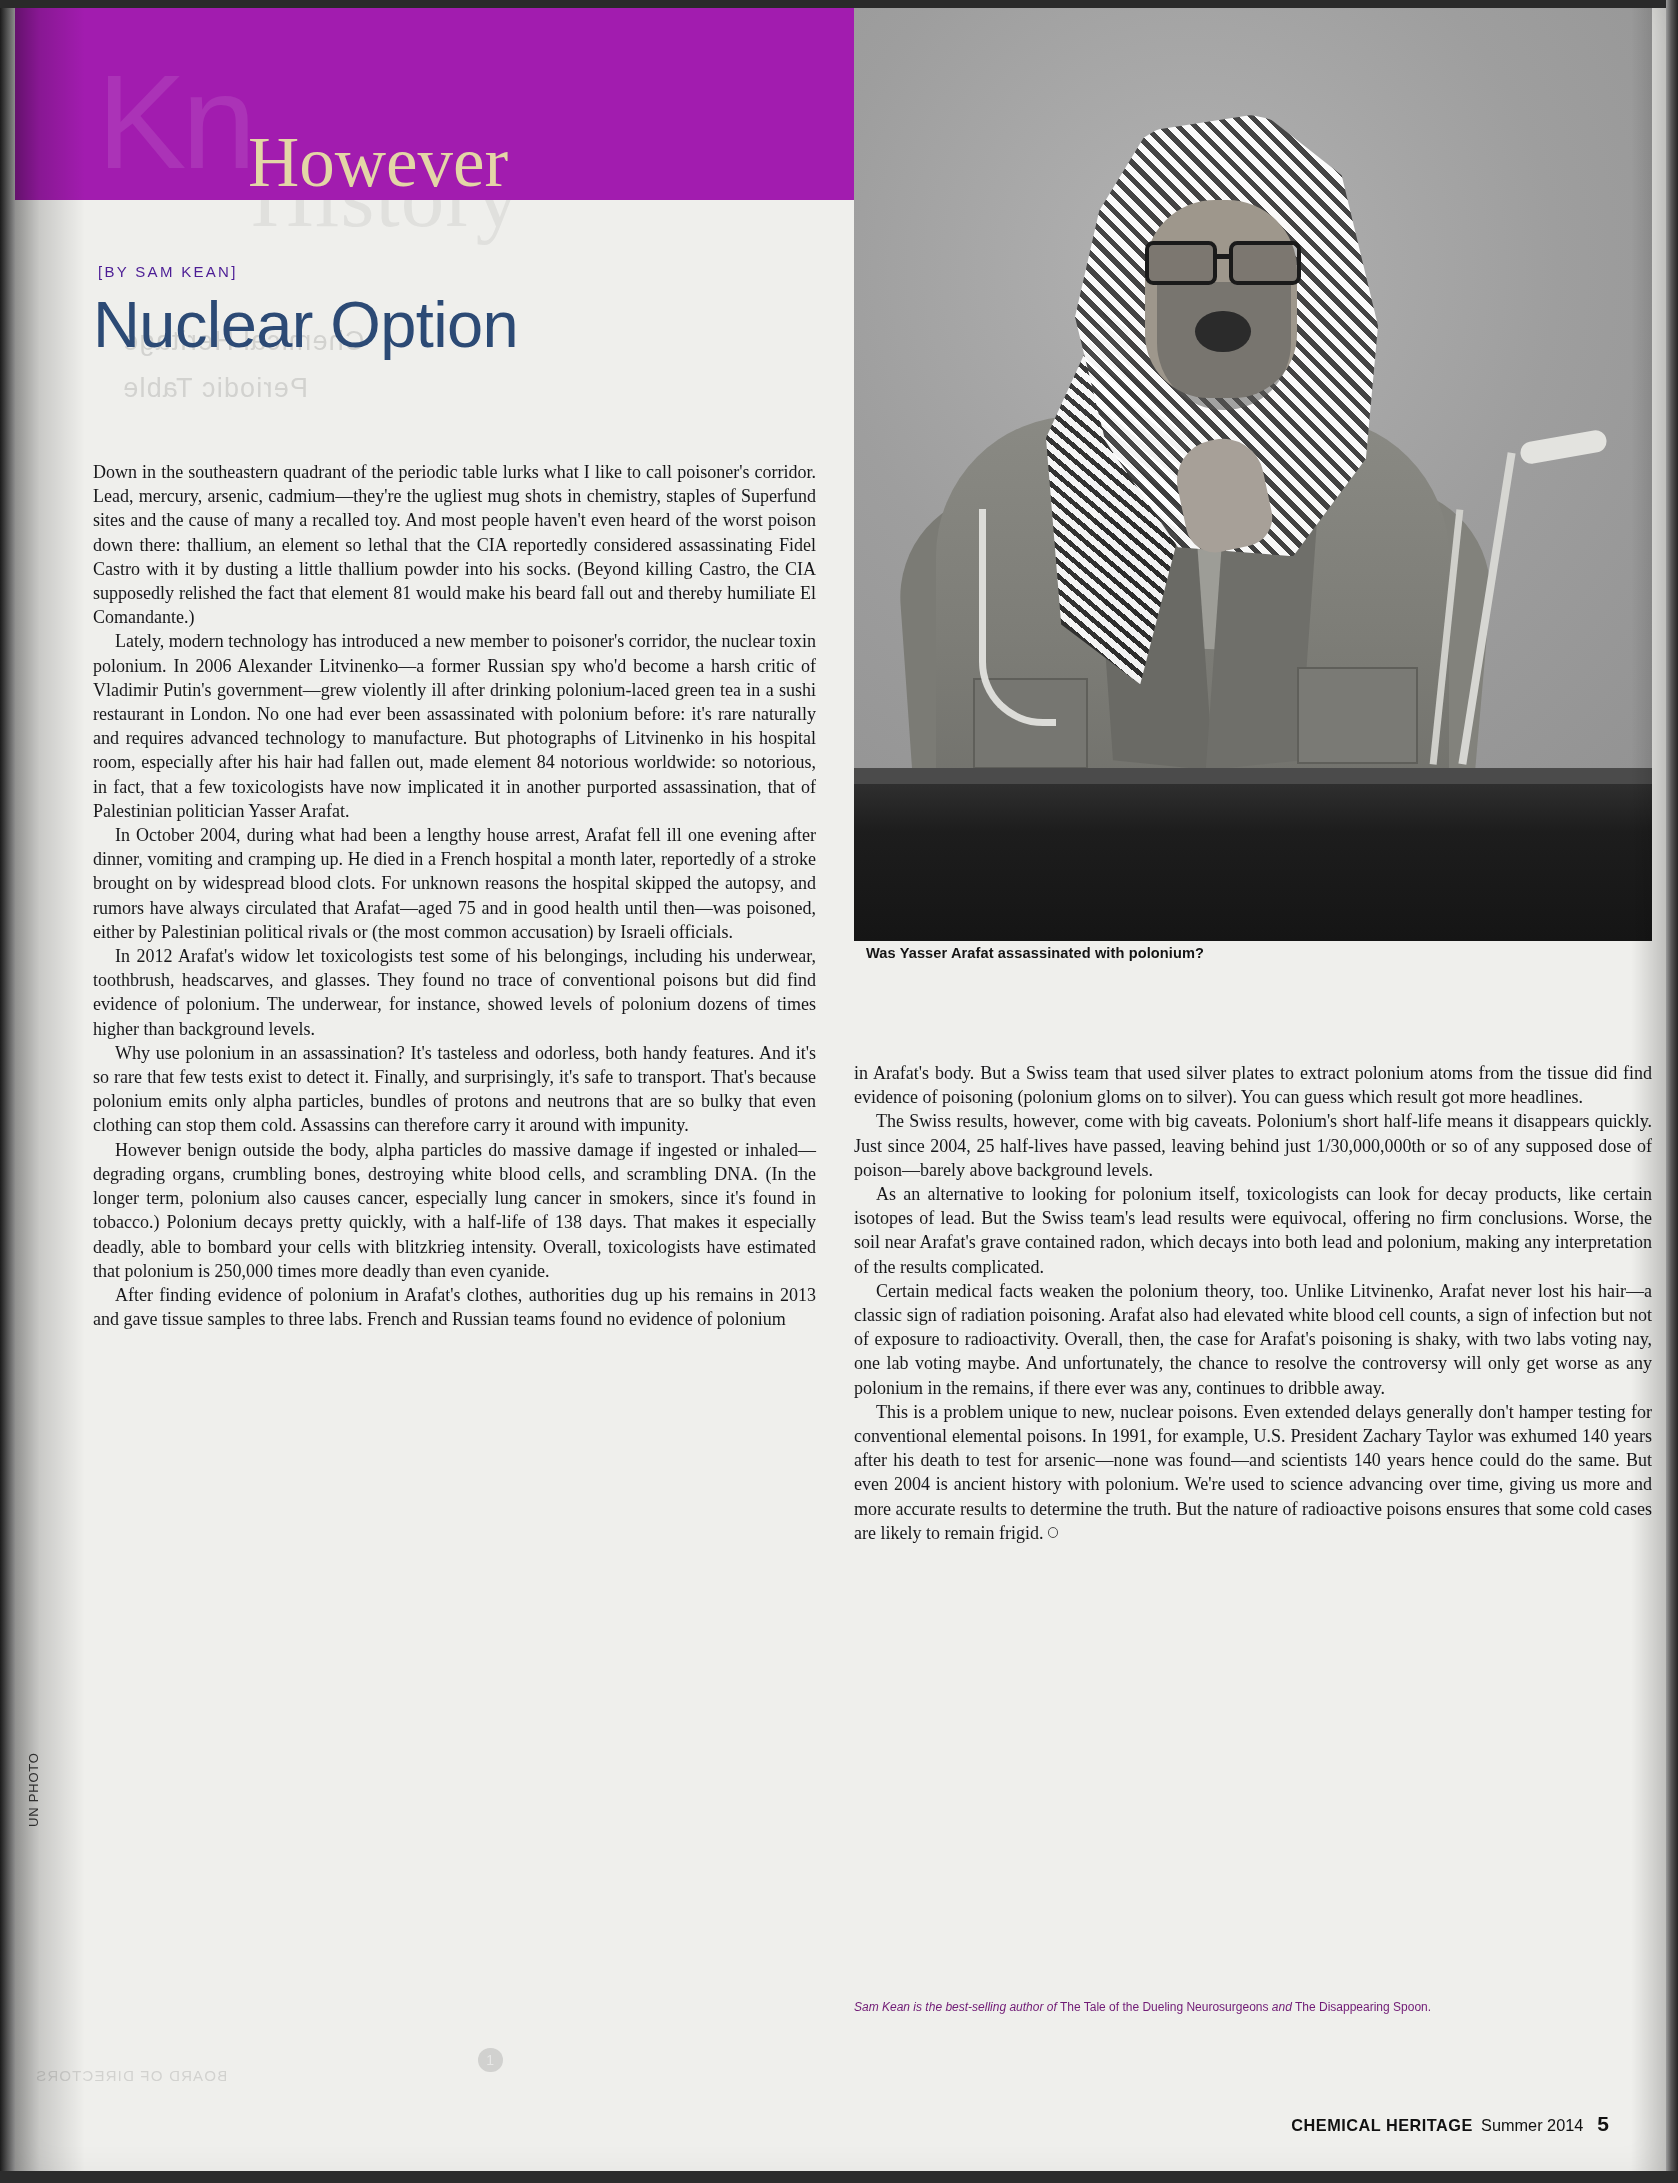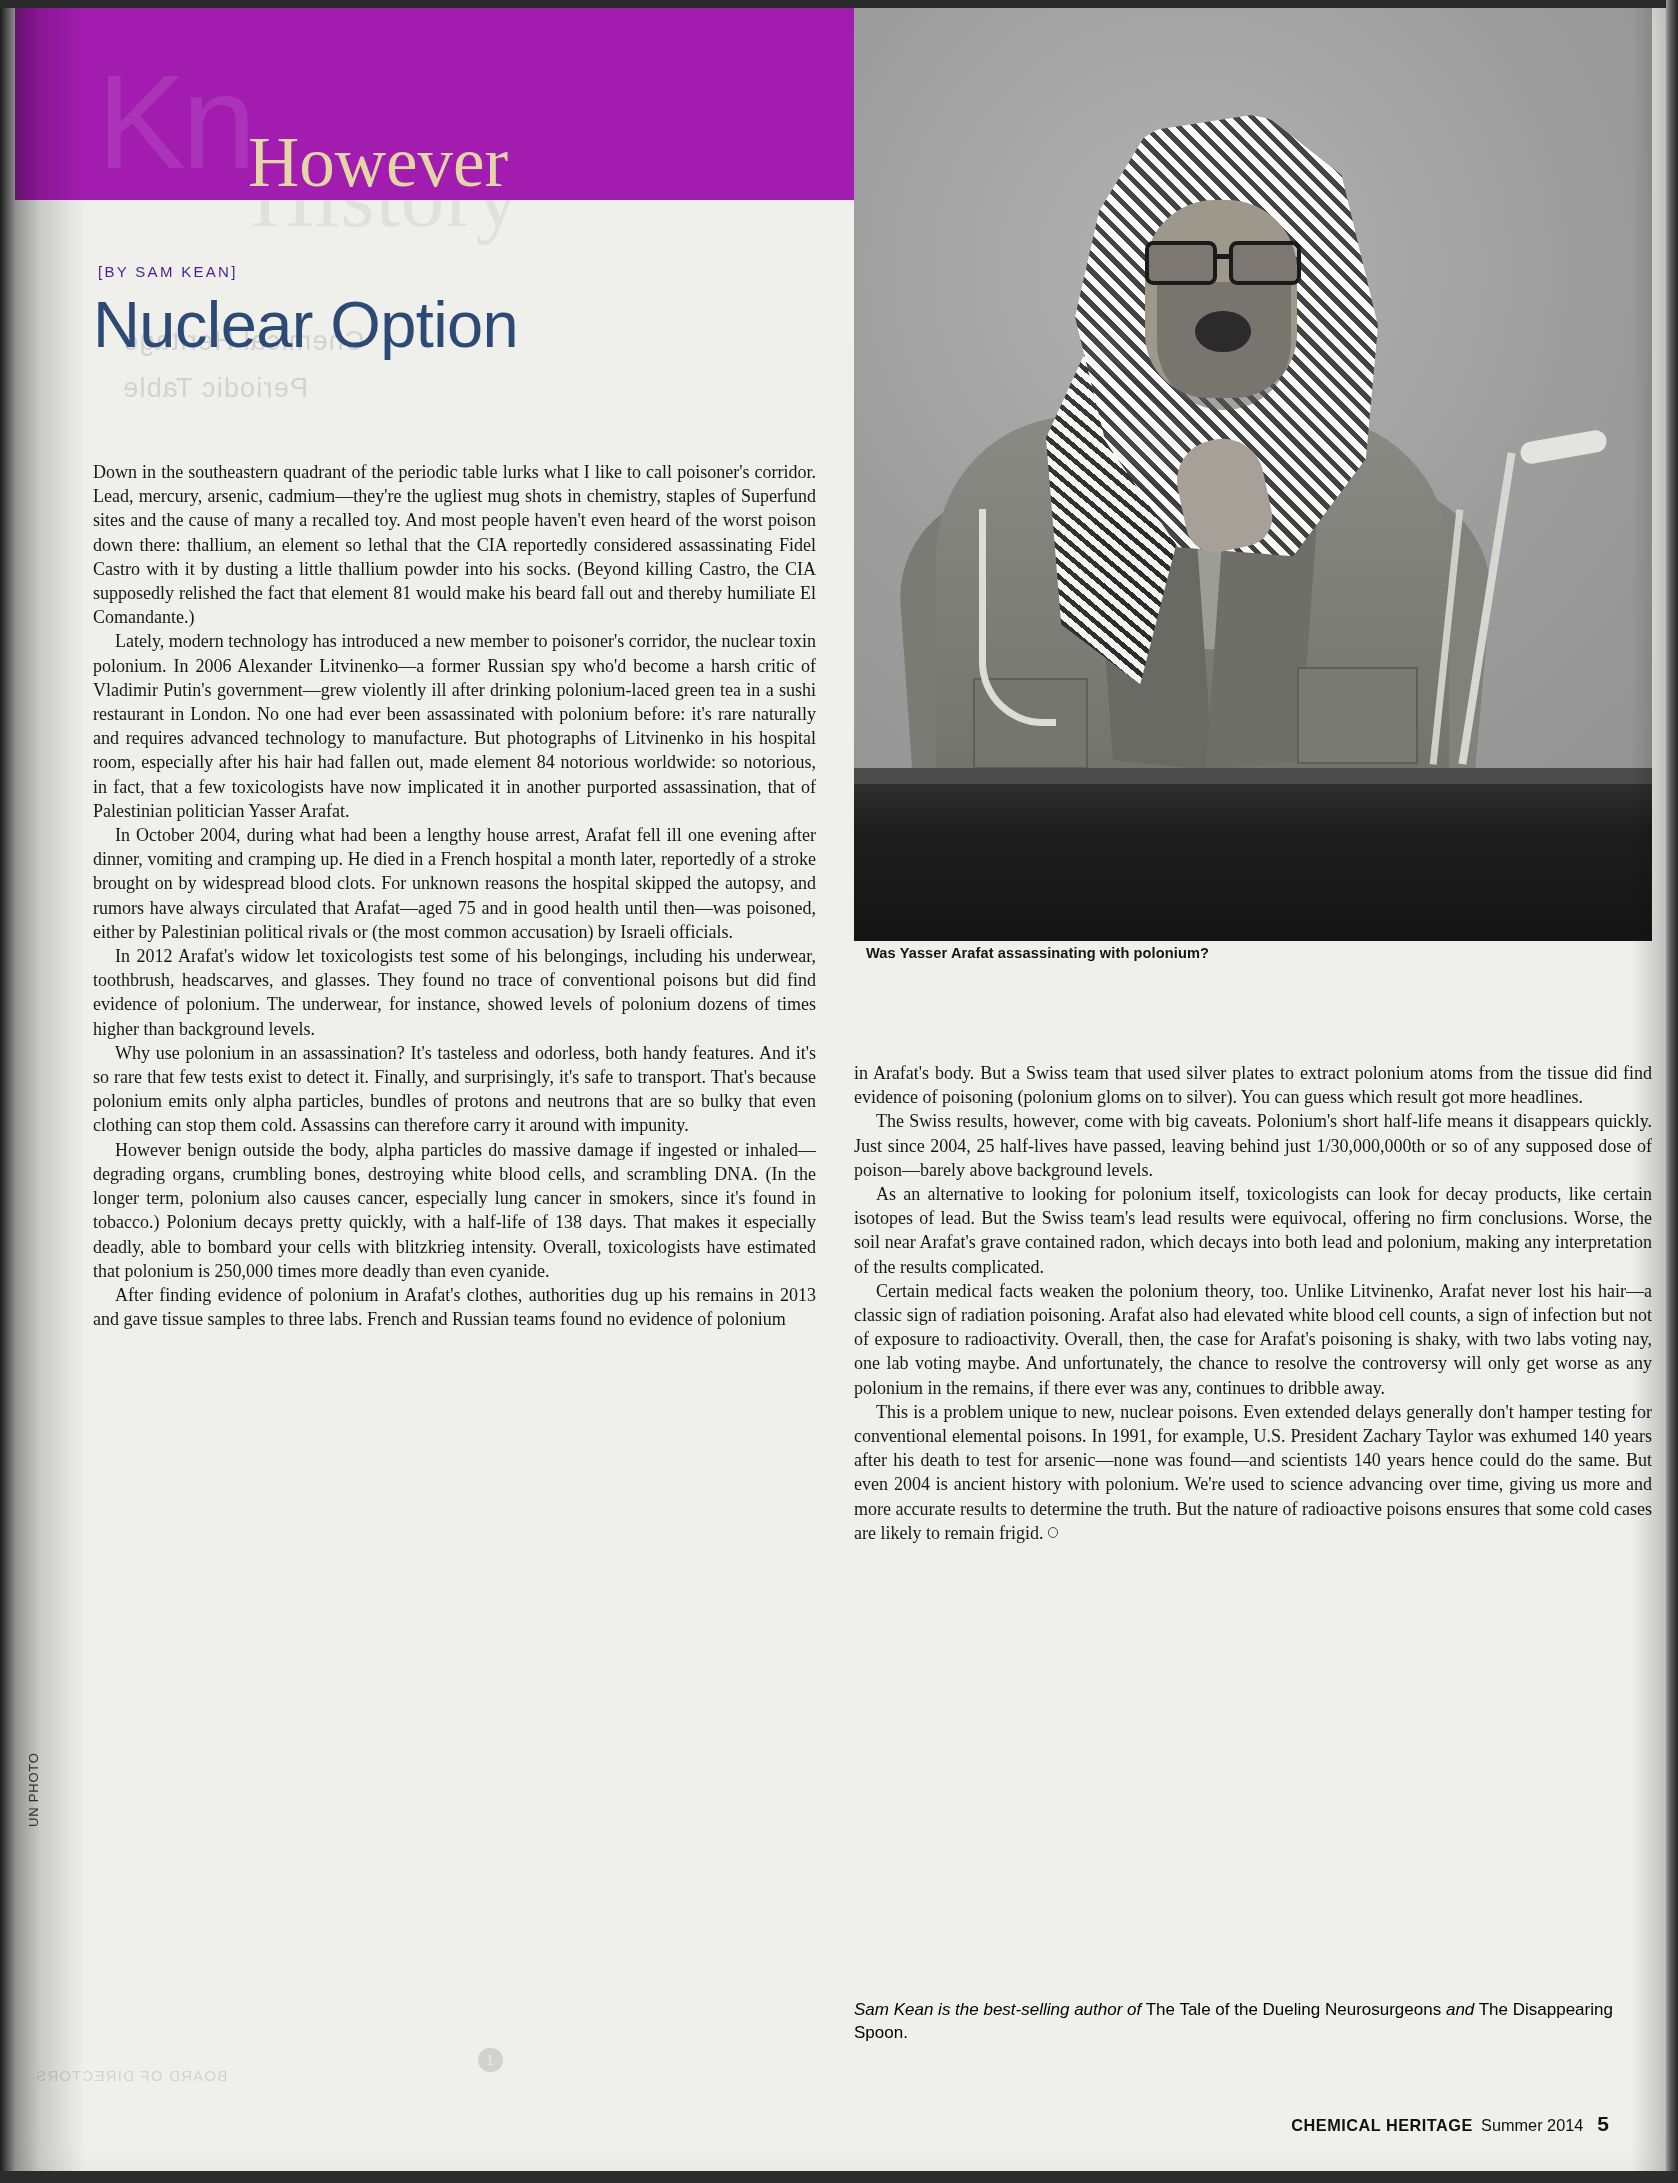--- a/index.html
+++ b/index.html
@@ -408,23 +408,23 @@
     top: 1061px;
     width: 798px;
   }
 
   .signoff {
     position: absolute;
     left: 854px;
     top: 1999px;
     width: 798px;
     font-family: "Liberation Sans", sans-serif;
-    font-size: 17px;
+    font-size: 12px;
     line-height: 1.35;
-    color: #000000;
+    color: #701a75;
   }
   .signoff i { font-style: italic; }
   .signoff .rom { font-style: normal; }
 
   .end-mark {
     display: inline-block;
     width: 8.2px; height: 8.2px;
     border: 1.7px solid #4b4b4b;
     border-radius: 50%;
     margin-left: 4.7px;
@@ -535,21 +535,21 @@
       <div class="lens r"></div>
     </div>
     <div class="hand"></div>
     <div class="mic-stand-2"></div>
     <div class="mic-stand-1"></div>
     <div class="mic-head-1"></div>
     <div class="podium-top"></div>
     <div class="podium"></div>
   </div>
 
-  <div class="photo-caption">Was Yasser Arafat assassinating with polonium?</div>
+  <div class="photo-caption">Was Yasser Arafat assassinated with polonium?</div>
   <div class="photo-credit">UN PHOTO</div>
 
   <div class="byline">[BY SAM KEAN]</div>
   <div class="headline">Nuclear Option</div>
 
   <div class="col col-left">
     <p class="first">Down in the southeastern quadrant of the periodic table lurks what I like to call poisoner's corridor. Lead, mercury, arsenic, cadmium—they're the ugliest mug shots in chemistry, staples of Superfund sites and the cause of many a recalled toy. And most people haven't even heard of the worst poison down there: thallium, an element so lethal that the CIA reportedly considered assassinating Fidel Castro with it by dusting a little thallium powder into his socks. (Beyond killing Castro, the CIA supposedly relished the fact that element 81 would make his beard fall out and thereby humiliate El Comandante.)</p>
     <p>Lately, modern technology has introduced a new member to poisoner's corridor, the nuclear toxin polonium. In 2006 Alexander Litvinenko—a former Russian spy who'd become a harsh critic of Vladimir Putin's government—grew violently ill after drinking polonium-laced green tea in a sushi restaurant in London. No one had ever been assassinated with polonium before: it's rare naturally and requires advanced technology to manufacture. But photographs of Litvinenko in his hospital room, especially after his hair had fallen out, made element 84 notorious worldwide: so notorious, in fact, that a few toxicologists have now implicated it in another purported assassination, that of Palestinian politician Yasser Arafat.</p>
     <p>In October 2004, during what had been a lengthy house arrest, Arafat fell ill one evening after dinner, vomiting and cramping up. He died in a French hospital a month later, reportedly of a stroke brought on by widespread blood clots. For unknown reasons the hospital skipped the autopsy, and rumors have always circulated that Arafat—aged 75 and in good health until then—was poisoned, either by Palestinian political rivals or (the most common accusation) by Israeli officials.</p>
     <p>In 2012 Arafat's widow let toxicologists test some of his belongings, including his underwear, toothbrush, headscarves, and glasses. They found no trace of conventional poisons but did find evidence of polonium. The underwear, for instance, showed levels of polonium dozens of times higher than background levels.</p>

